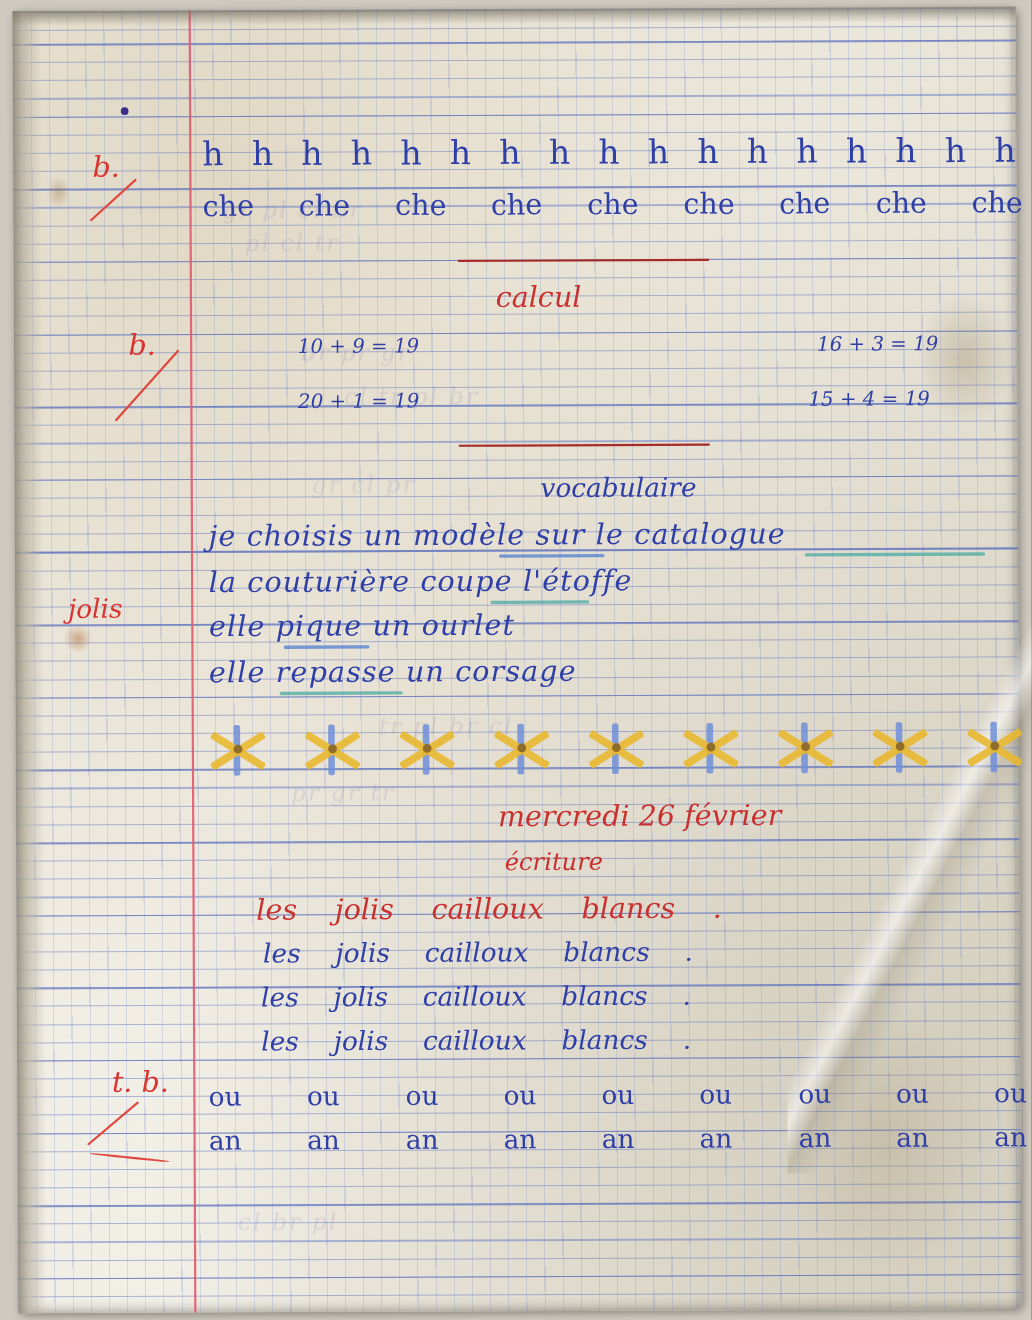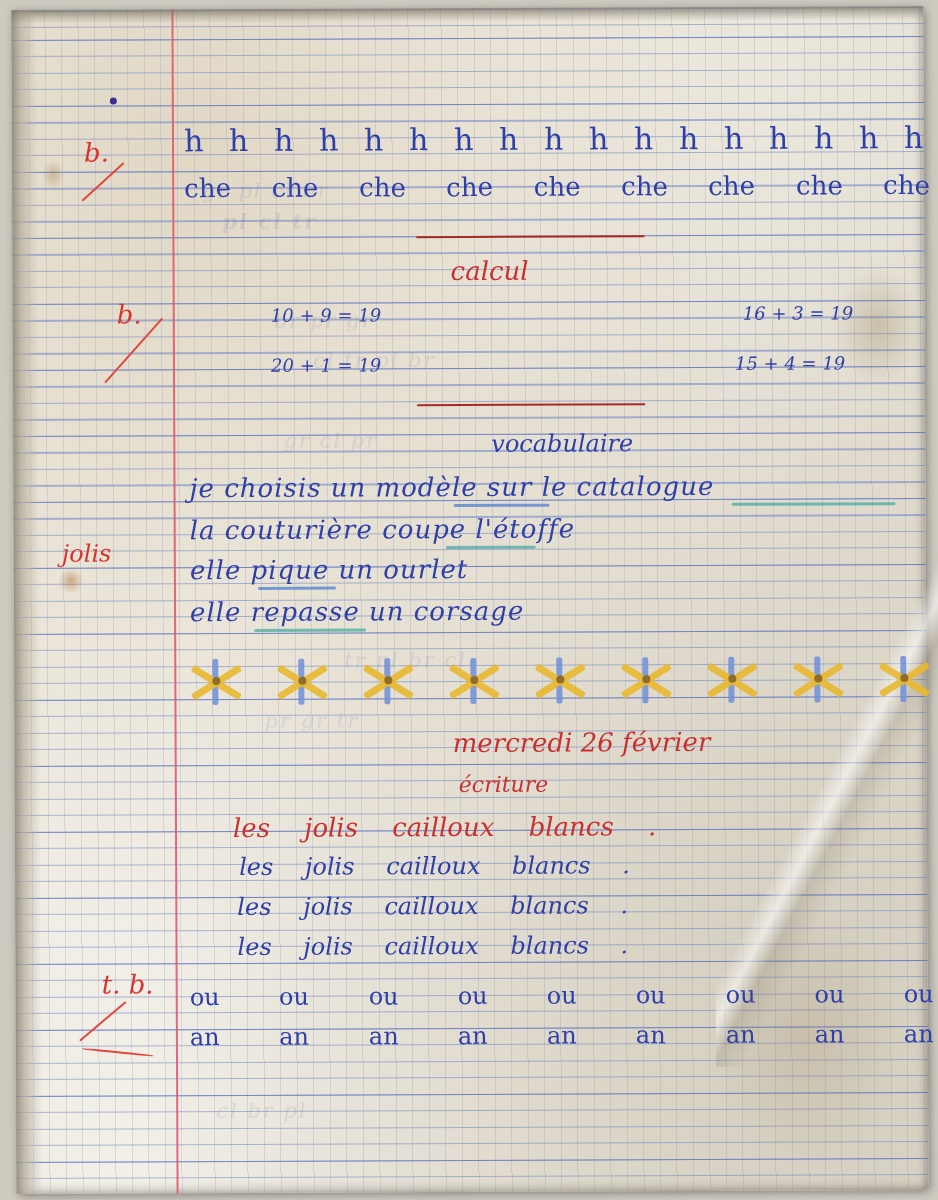--- a/index.html
+++ b/index.html
@@ -111,21 +111,21 @@
 
     <div class="ruling"></div>
     <div class="ruling2"></div>
     <div class="grid"></div>
     <div class="margin-line"></div>
     <div class="binding"></div>
     <div class="topedge"></div>
 
     <div class="ghost">
       <span style="left:190px;top:170px;">gr  pl  cl  br</span>
-      <span style="left:210px;top:200px;font-weight:bold;">pl   cl   tr</span>
+      <span style="left:210px;top:200px;">pl   cl   tr</span>
       <span style="left:250px;top:300px;margin-left:11px;">br   pr   gr</span>
       <span style="left:300px;top:340px;">cl  tr  pl  br</span>
       <span style="left:230px;top:420px;margin-left:40px;">gr   cl   pr</span>
       <span style="left:330px;top:640px;">tr  pl  br  cl</span>
       <span style="left:250px;top:700px;">pr   gr   tr</span>
       <span style="left:200px;top:1090px;">cl   br   pl</span>
     </div>
 
     <div class="stain s1"></div>
     <div class="stain s2"></div>

